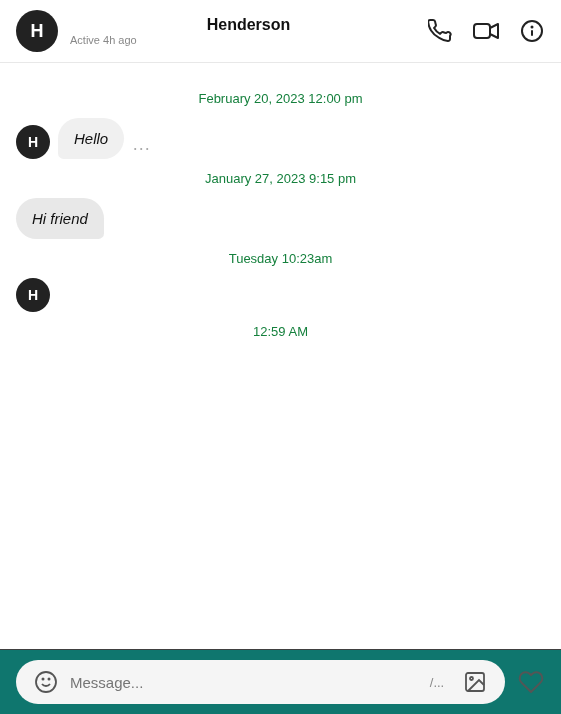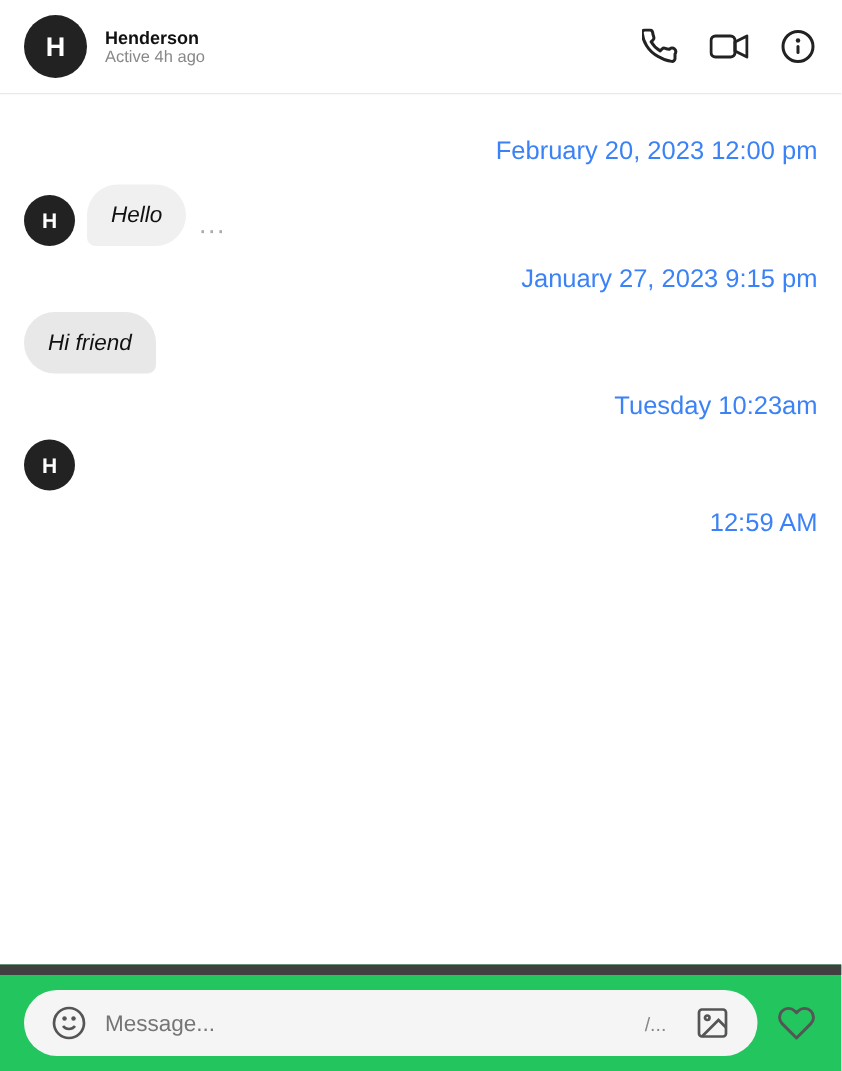--- a/index.html
+++ b/index.html
@@ -40,23 +40,24 @@
       font-weight: bold;
       flex-shrink: 0;
       margin-right: 12px;
     }
 
     .header-info {
       flex: 1;
     }
 
     .header-name {
-      font-size: 12px;
+      font-size: 16px;
       font-weight: 600;
       color: #111111;
+      text-align: center;
     }
 
     .header-status {
       font-size: 11px;
       color: #888888;
     }
 
     .header-actions {
       display: flex;
       align-items: center;
@@ -75,23 +76,23 @@
 
     
     .chat-area {
       flex: 1;
       overflow-y: auto;
       padding: 16px 16px 16px 16px;
       background: #ffffff;
     }
 
     .timestamp {
-      text-align: right;
-      font-size: 17px;
-      color: #3b82f6;
+      text-align: center;
+      font-size: 13px;
+      color: #15803d;
       margin: 12px 0;
     }
 
     .message-row {
       display: flex;
       align-items: flex-end;
       margin: 6px 0;
     }
 
     .message-row.received {
@@ -145,22 +146,22 @@
       display: flex;
       align-items: center;
       cursor: pointer;
     }
 
     
     .input-bar {
       display: flex;
       align-items: center;
       padding: 10px 16px;
-      border-top: 7px solid #404040;
-      background: #22c55e;
+      border-top: 1px solid #404040;
+      background: #0f766e;
       gap: 12px;
     }
 
     .input-wrapper {
       flex: 1;
       display: flex;
       align-items: center;
       background: #f5f5f5;
       border-radius: 24px;
       padding: 8px 16px;

